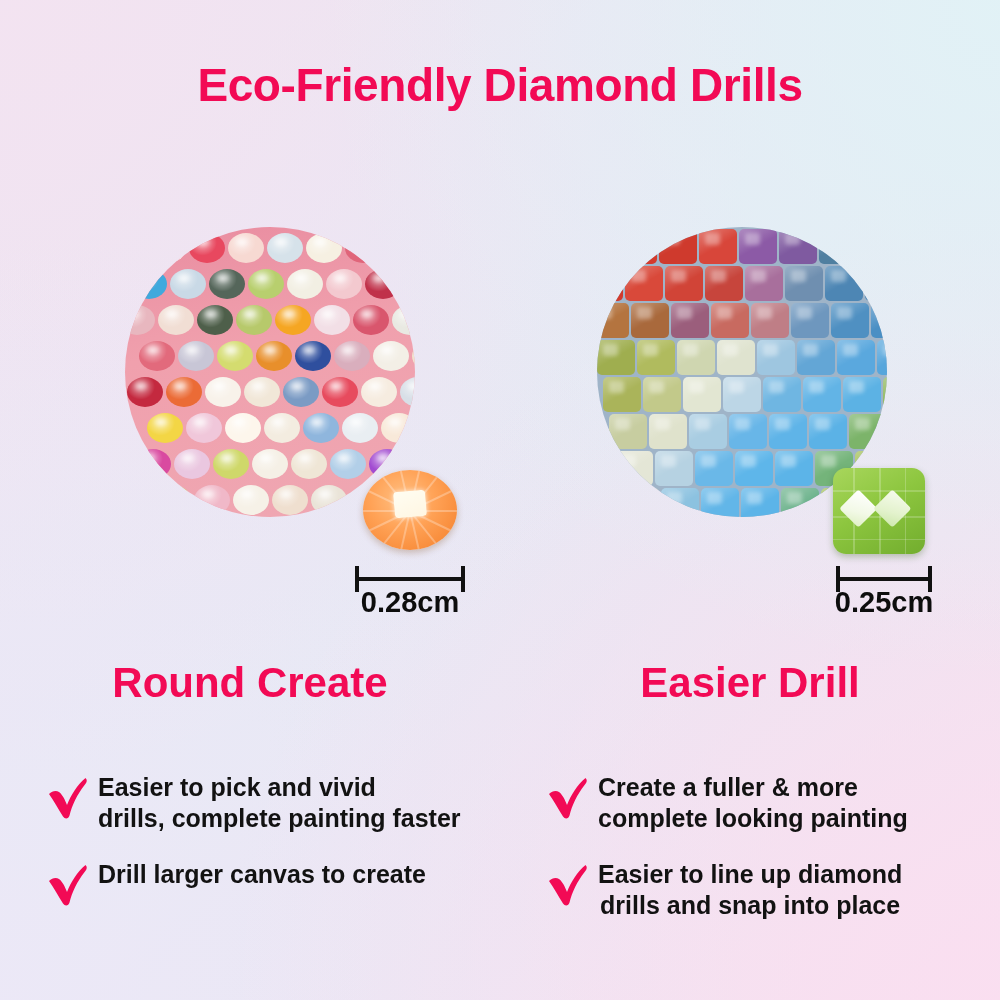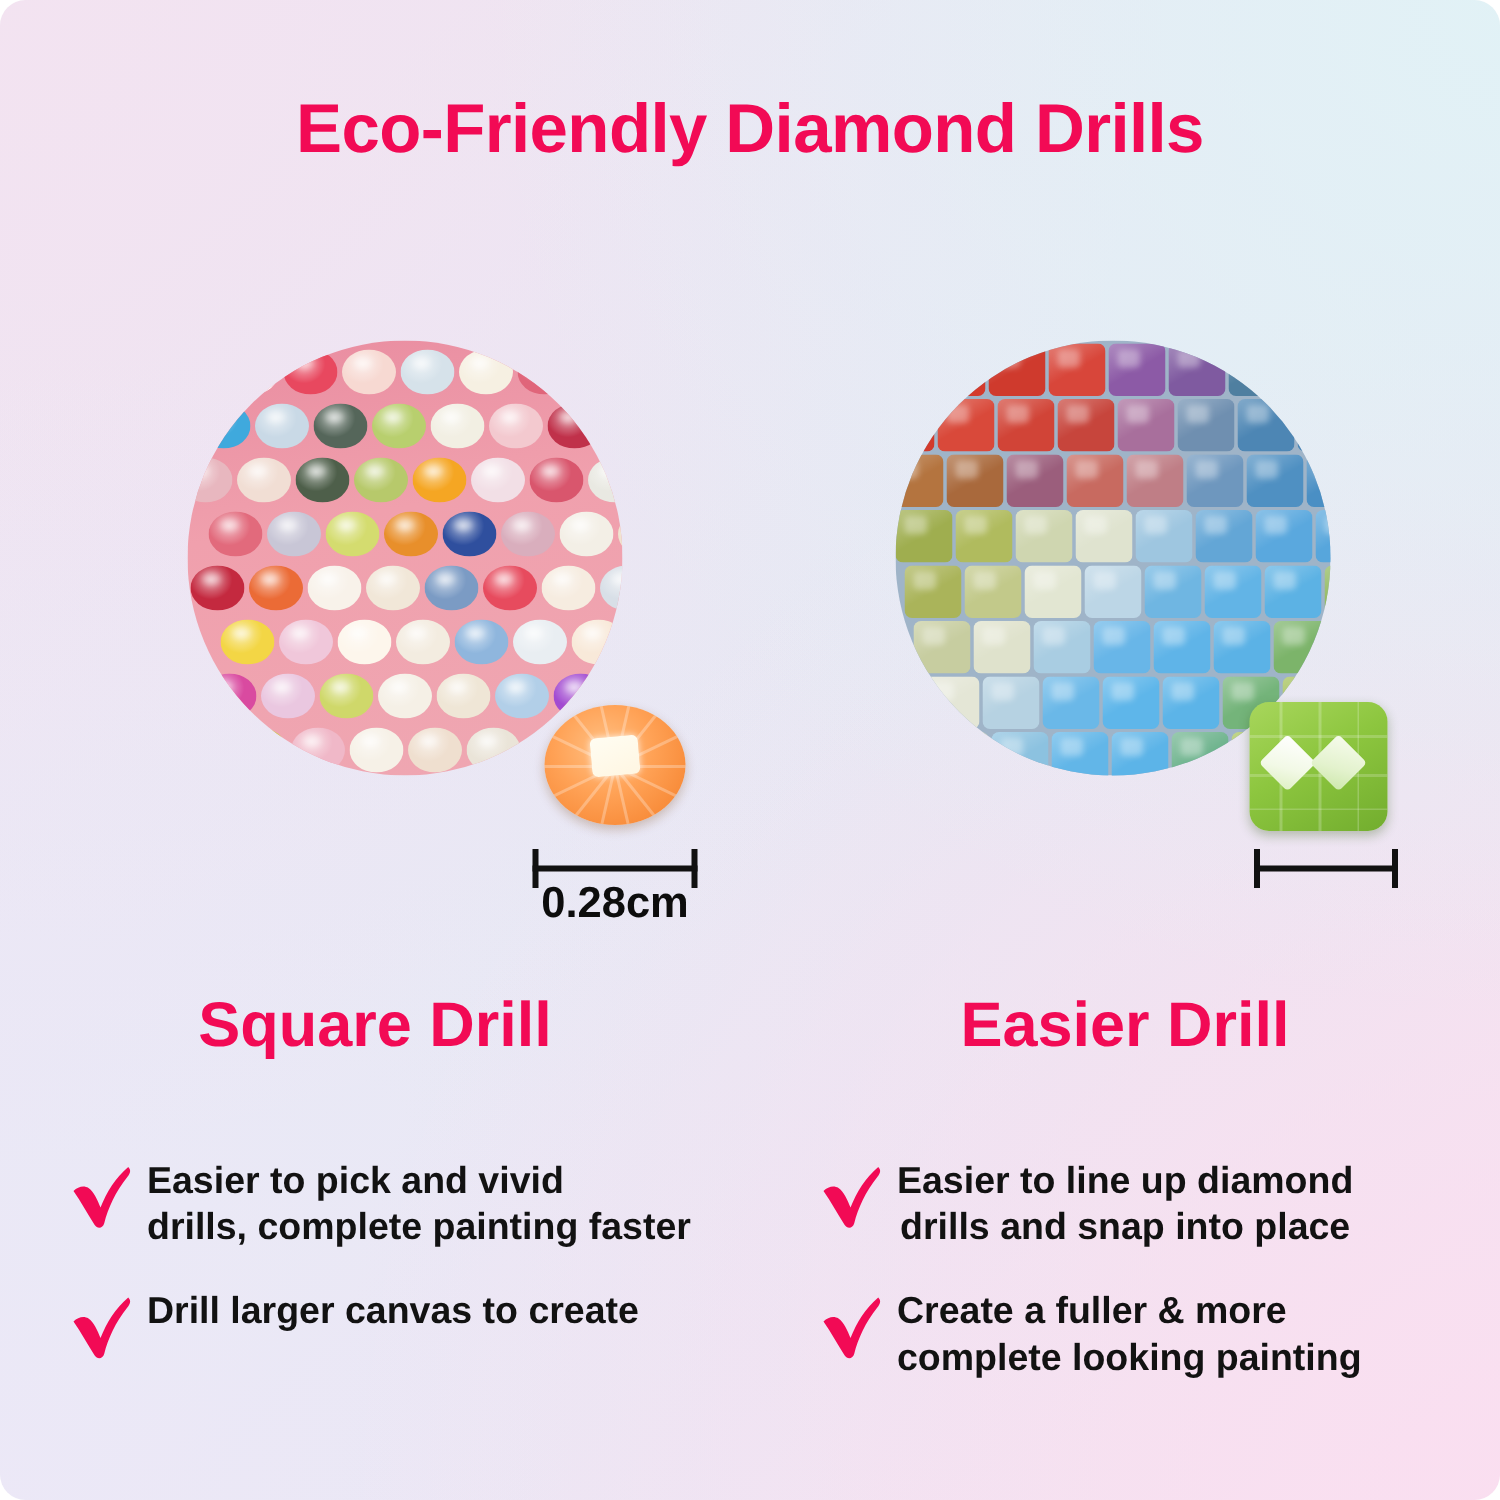--- a/index.html
+++ b/index.html
@@ -9,21 +9,20 @@
     position:relative;
   }
   #page{
     position:absolute;inset:0;width:1000px;height:1000px;overflow:hidden;
     background:
       radial-gradient(circle at 100% 0%,   rgba(225,242,246,0.95) 0%, rgba(225,242,246,0.0) 48%),
       radial-gradient(circle at 100% 100%, rgba(250,222,240,0.95) 0%, rgba(250,222,240,0.0) 55%),
       radial-gradient(circle at 0% 100%,   rgba(236,232,247,0.95) 0%, rgba(236,232,247,0.0) 55%),
       radial-gradient(circle at 0% 0%,     rgba(243,227,241,0.95) 0%, rgba(243,227,241,0.0) 55%),
       linear-gradient(140deg,#efe3f0 0%,#e9e7f4 28%,#e6e9f4 50%,#eae6f2 72%,#f5e4f0 100%);
-    border-radius: 17px;
   }
 
   
   .title{
     position:absolute;left:0;right:0;top:62px;text-align:center;
     font-size:46px;font-weight:700;letter-spacing:-0.4px;
     font-stretch:condensed;
     line-height:1;
     white-space:nowrap;
   }
@@ -312,22 +311,23 @@
     <div class="line"></div>
     <div class="cap r"></div>
   </div>
   <div class="mlabel ml-left">0.28cm</div>
 
   <div class="measure m-right">
     <div class="cap l"></div>
     <div class="line"></div>
     <div class="cap r"></div>
   </div>
-
-  <div class="sec sec-left" style="color: rgb(242, 10, 85);">Square Drill</div>
+  <div class="mlabel ml-right">0.25cm</div>
+
+  <div class="sec sec-left" style="color: rgb(242, 10, 85);">Round Create</div>
   <div class="sec sec-right" style="color: rgb(242, 10, 85);">Easier Drill</div>
 
   <div class="col col-left">
     <div class="bullet">
       <span class="check"><svg viewBox="0 0 44 48" width="44" height="48" aria-hidden="true">
             <path d="M3 20 C6 17 10 16 13 18 C16.5 20.5 19 26 21 31 C25 21 31 11 39.5 4 C41.5 6 41 8 39 10.5 C31 20.5 26 31.5 23.5 41.5 C22.5 45 19 45.5 17 42.5 C12.5 35.5 8 27 3 20 Z" fill="#F20A55"></path>
           </svg></span>
       <span class="btext">
         <span>Easier to pick and vivid</span>
         <span class="l2">drills, complete painting faster</span>
@@ -342,28 +342,28 @@
       </span>
     </div>
   </div>
 
   <div class="col col-right">
     <div class="bullet">
       <span class="check"><svg viewBox="0 0 44 48" width="44" height="48" aria-hidden="true">
             <path d="M3 20 C6 17 10 16 13 18 C16.5 20.5 19 26 21 31 C25 21 31 11 39.5 4 C41.5 6 41 8 39 10.5 C31 20.5 26 31.5 23.5 41.5 C22.5 45 19 45.5 17 42.5 C12.5 35.5 8 27 3 20 Z" fill="#F20A55"></path>
           </svg></span>
       <span class="btext">
-        <span>Easier to line up diamond</span>
-        <span class="l2">drills and snap into place</span>
+        <span>Create a fuller &amp; more</span>
+        <span class="l2">complete looking painting</span>
       </span>
     </div>
     <div class="bullet">
       <span class="check"><svg viewBox="0 0 44 48" width="44" height="48" aria-hidden="true">
             <path d="M3 20 C6 17 10 16 13 18 C16.5 20.5 19 26 21 31 C25 21 31 11 39.5 4 C41.5 6 41 8 39 10.5 C31 20.5 26 31.5 23.5 41.5 C22.5 45 19 45.5 17 42.5 C12.5 35.5 8 27 3 20 Z" fill="#F20A55"></path>
           </svg></span>
       <span class="btext">
-        <span>Create a fuller &amp; more</span>
-        <span class="l2">complete looking painting</span>
+        <span>Easier to line up diamond</span>
+        <span class="l2">drills and snap into place</span>
       </span>
     </div>
   </div>
 
 </div>
 
 </body></html>

